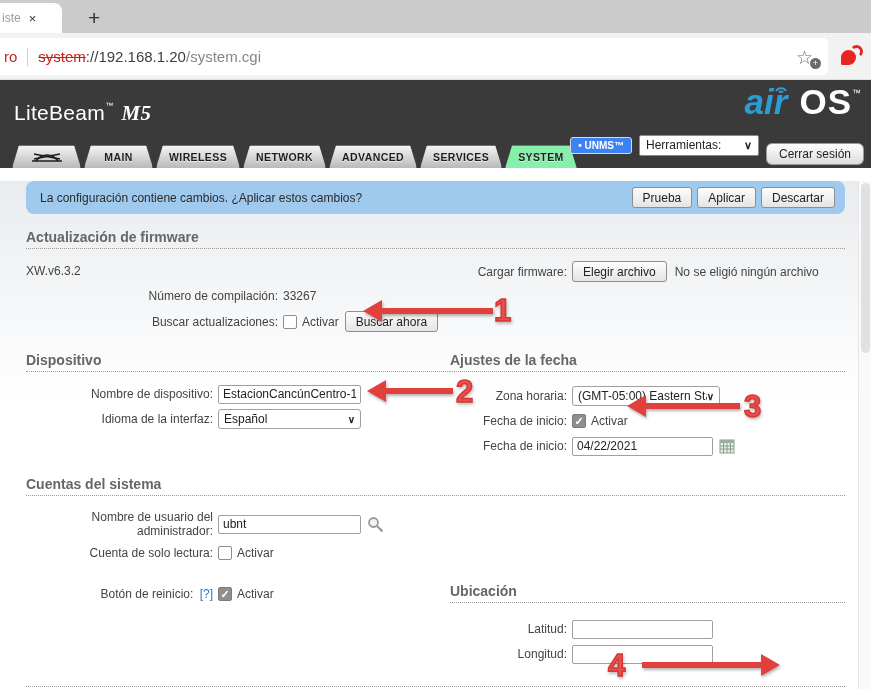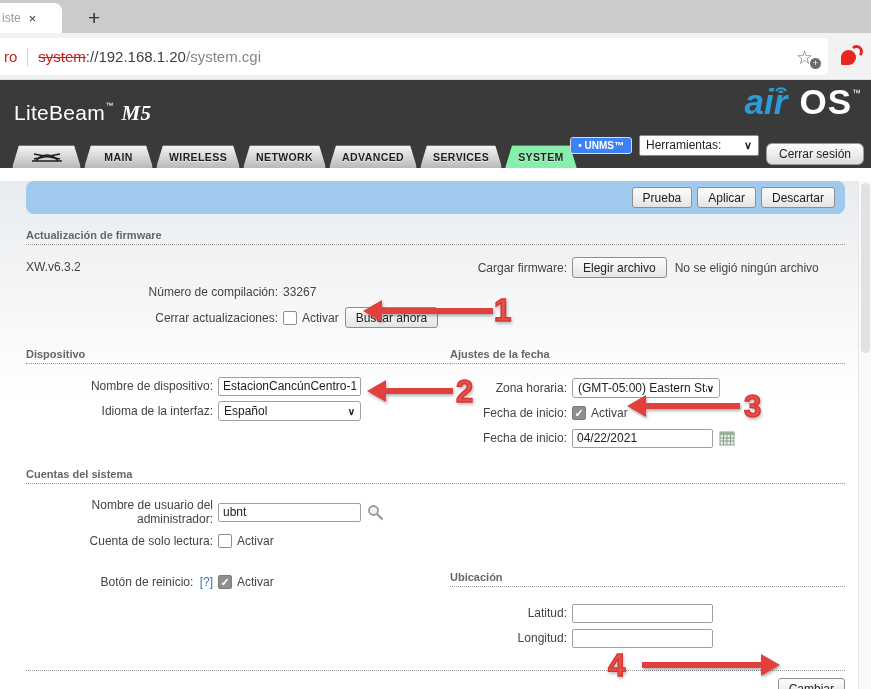--- a/index.html
+++ b/index.html
@@ -67,21 +67,21 @@
   .scroll-thumb { position:absolute; top:2px; left:2px; width:9px; height:170px; background:#e1e1e1; border-radius:5px; }
   .page { width:819px; }
 
   .banner { margin-top:13px; height:33px; background:#9fc9ed; border-radius:8px;
     display:flex; align-items:center; padding:0 10px 0 14px; }
   .banner-msg { font-size:12px; color:#2a2a2a; }
   .banner-btns { margin-left:auto; display:flex; gap:5px; }
   .btn { background:linear-gradient(#fdfdfd,#e4e4e4); border:1px solid #8e8e8e; border-radius:3px;
     font-size:12px; color:#222; height:21px; padding:0 10px; display:flex; align-items:center; justify-content:center; }
 
-  .section-title { margin-top:15px; padding-bottom:3px; font-size:11px; font-weight:bold; color:#666;
+  .section-title { margin-top:15px; padding-bottom:3px; font-size:14px; font-weight:bold; color:#666;
     border-bottom:1px dotted #999; }
   .cols { display:flex; }
   .col-left { width:424px; }
   .col-right { flex:1; }
 
   .frow { display:flex; align-items:center; margin-bottom:5px; min-height:20px; }
   .lbl { font-size:12px; color:#444; text-align:right; padding-right:5px; flex-shrink:0; }
   .val { font-size:12px; color:#444; }
   .lbl-252 { width:257px; } .lbl-188 { width:192px; } .lbl-118 { width:122px; }
   .tinput { height:19px; border:1px solid #9f9f9f; border-radius:2px; font-size:12px; color:#222;
@@ -183,39 +183,40 @@
       <span class="chev">∨</span>
     </span>
     <span class="logout-btn">Cerrar sesión</span>
   </div>
 </div>
 
 <div class="content">
   <div class="page">
 
     <div class="banner">
+      <span class="banner-msg">La configuración contiene cambios. ¿Aplicar estos cambios?</span>
       <span class="banner-btns">
         <span class="btn">Prueba</span>
         <span class="btn">Aplicar</span>
         <span class="btn">Descartar</span>
       </span>
     </div>
 
     <div class="section-title">Actualización de firmware</div>
     <div class="cols" style="margin-top:12px;">
       <div class="col-left">
         <div class="frow">
           <span class="val">XW.v6.3.2</span>
         </div>
         <div class="frow">
           <span class="lbl lbl-252">Número de compilación:</span>
           <span class="val">33267</span>
         </div>
         <div class="frow">
-          <span class="lbl lbl-252">Cerrar actualizaciones:</span>
+          <span class="lbl lbl-252">Buscar actualizaciones:</span>
           <span class="cb"></span>
           <span class="val" style="margin-right:6px;">Activar</span>
           <span class="btn">Buscar ahora</span>
         </div>
       </div>
       <div class="col-right">
         <div class="frow">
           <span class="lbl lbl-118">Cargar firmware:</span>
           <span class="btn" style="margin-right:8px;">Elegir archivo</span>
           <span class="val">No se eligió ningún archivo</span>

